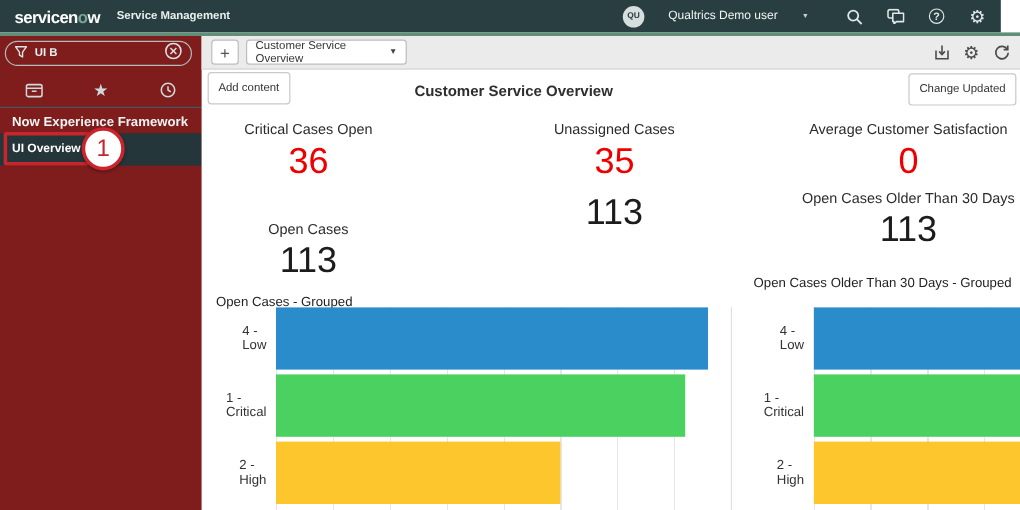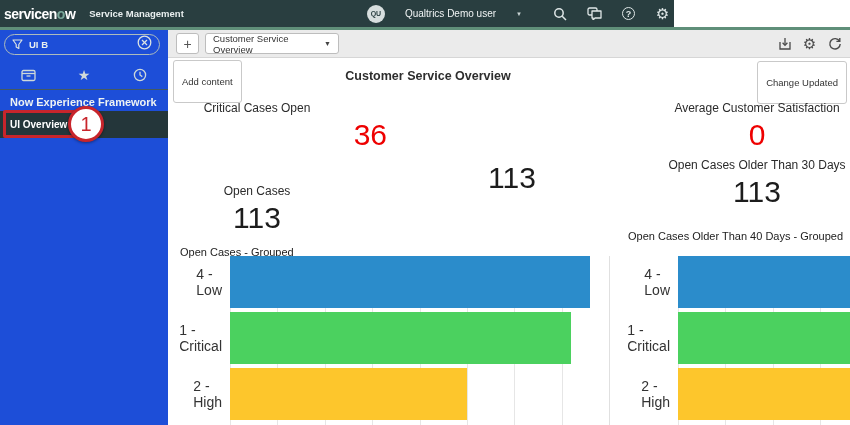--- a/index.html
+++ b/index.html
@@ -1,40 +1,40 @@
 <!DOCTYPE html>
 <html><head>
 <meta charset="utf-8">
 <style>
   * { margin:0; padding:0; box-sizing:border-box; }
   html,body { width:850px; height:425px; overflow:hidden; }
   body { font-family:"Liberation Sans", sans-serif; background:#fff; }
   .stage { position:relative; width:850px; height:425px; overflow:hidden; background:#fff; }
 
   
-  .app-header { position:absolute; left:0; top:0; width:674px; height:27px;
-    background:#293e40; display:flex; align-items:center; padding:0 4px; }
+  .app-header { position:absolute; left:0; top:0; width:834px; height:27px;
+    background:#293e40; display:flex; align-items:center; padding:0 12px; }
   .logo { color:#fff; font-weight:bold; font-size:14px; letter-spacing:-0.5px; }
   .logo .logo-o { color:#77a698; }
   .product-name { color:#e9efef; font-size:9.5px; font-weight:bold; margin-left:14px; }
   .header-right { margin-left:auto; display:flex; align-items:center; gap:20px; }
   .avatar { width:18px; height:18px; border-radius:50%; background:#d7dede; color:#293e40;
     font-size:7px; font-weight:bold; display:flex; align-items:center; justify-content:center; }
   .user-name { color:#f0f4f4; font-size:10px; }
   .user-caret { color:#c7d2d2; font-size:6px; margin-right:10px; }
   .hicon { width:15px; height:15px; color:#dfe7e7; display:flex; align-items:center; justify-content:center; }
   .hicon svg { display:block; }
   .help-circle { width:13px; height:13px; border:1.4px solid #dfe7e7; border-radius:50%;
     color:#dfe7e7; font-size:9px; font-weight:bold; display:flex; align-items:center; justify-content:center; }
 
   
   .accent-line { position:absolute; left:0; top:27px; width:850px; height:3px; background:#5f8f79; }
 
   
-  .sidebar { position:absolute; left:0; top:30px; width:180px; height:395px; background:#1d4ed8; }
+  .sidebar { position:absolute; left:0; top:30px; width:180px; height:395px; background:#7f1d1d; }
   .search-pill { position:absolute; left:4px; top:4px; width:156px; height:21px;
     border:1.5px solid #aebcbc; border-radius:11px; display:flex; align-items:center; padding:0 7px; color:#e8efef; }
   .search-text { font-size:9.5px; font-weight:bold; margin-left:6px; flex:1; }
   .side-tabs { position:absolute; left:0; top:31px; width:168px; height:29px;
     display:flex; align-items:center; border-bottom:1px solid #455a5e; }
   .side-tab { flex:1; display:flex; align-items:center; justify-content:center; color:#cfd9d9; height:100%; }
   .star-glyph { font-size:14px; line-height:1; }
   .side-section { position:absolute; left:10px; top:66px; color:#eef3f3; font-size:11px; font-weight:bold; }
   .side-item { position:absolute; left:0; top:81px; width:168px; height:27px; background:#24363a;
     display:flex; align-items:center; padding-left:10px; color:#fff; font-size:10px; font-weight:bold; }
@@ -54,21 +54,21 @@
     display:flex; align-items:center; justify-content:center; }
   .dash-select { position:absolute; left:37px; top:3px; width:134px; height:21px; background:#fff;
     border:1px solid #bdbdbd; border-radius:3px; display:flex; align-items:center;
     padding:0 7px; font-size:9.5px; color:#333; }
   .dash-select .caret { margin-left:auto; font-size:7px; color:#444; }
   .tb-icons { position:absolute; right:8px; top:0; height:28px; display:flex; align-items:center; gap:10px; color:#4a4a4a; }
   .tb-icons .ticon { width:15px; height:15px; display:flex; align-items:center; justify-content:center; }
 
   .canvas { position:absolute; left:0; top:28px; width:682px; height:367px; }
   .ghost-btn { position:absolute; background:#fff; border:1px solid #c9c9c9; border-radius:3px;
-    font-size:9.5px; color:#333; padding:15px 8px; font-family:inherit; }
+    font-size:9.5px; color:#333; padding:7px 8px; font-family:inherit; }
   .add-content { left:5px; top:2px; }
   .change-layout { right:3px; top:3px; }
   .dash-title { position:absolute; left:110px; top:11px; width:300px; text-align:center;
     font-size:12.5px; font-weight:bold; color:#2e2e2e; }
 
   .metric { position:absolute; width:260px; text-align:center; }
   .metric-label { font-size:12px; color:#2b2b2b; }
   .metric-value { font-size:30px; margin-top:3px; line-height:1.1; }
   .m0 { left:-41px; top:43px; }  
   .m1 { left:214px; top:43px; }  
@@ -77,21 +77,21 @@
   .m4 { left:214px; top:100px; }
   .m5 { left:459px; top:100px; }
 
   .chart-title { position:absolute; top:172px; font-size:11px; color:#222; }
   .ct-left { left:12px;margin-top:16px; }
   .ct-right { left:460px; }
   .cat-col { position:absolute; top:198px; width:54px; }
   .cat-left { left:0; }
   .cat-right { left:446px; width:56px; }
   .cat-label { height:52px; margin-bottom:4px; display:flex; align-items:center; justify-content:flex-end;
-    font-size:14px; color:#333;padding-left:36px; }
+    font-size:11px; color:#333;padding-left:36px; }
   .plot { position:absolute; top:198px; height:169px; overflow:hidden;
     background-image:repeating-linear-gradient(to right, #e6e6e6 0 1px, transparent 1px 47.4px); }
   .plot-left { left:62px; width:380px; border-right:1px solid #e0e0e0; }
   .plot-right { left:510px; width:172px; }
   .bar { height:52px; margin-bottom:4px; }
 </style>
 </head>
 <body>
 
 <div class="stage">
@@ -190,21 +190,25 @@
       </div>
     </div>
 
     <div class="canvas">
       <button class="ghost-btn add-content">Add content</button>
       <button class="ghost-btn change-layout">Change Updated</button>
       <div class="dash-title">Customer Service Overview</div>
 
       <div class="metric m0">
         <div class="metric-label">Critical Cases Open</div>
-        <div class="metric-value" style="color: rgb(238, 0, 0); text-align: right;">36</div>
+        <div class="metric-value" style="color: rgb(238, 0, 0);">36</div>
+      </div>
+      <div class="metric m1">
+        <div class="metric-label">Unassigned Cases</div>
+        <div class="metric-value" style="color: rgb(238, 0, 0);">35</div>
       </div>
       <div class="metric m2">
         <div class="metric-label">Average Customer Satisfaction</div>
         <div class="metric-value" style="color: rgb(238, 0, 0);">0</div>
       </div>
       <div class="metric m3">
         <div class="metric-label">Open Cases</div>
         <div class="metric-value" style="color: rgb(28, 28, 28);">113</div>
       </div>
       <div class="metric m4">
@@ -220,21 +224,21 @@
         <div class="cat-label">4 - Low</div>
         <div class="cat-label">1 - Critical</div>
         <div class="cat-label">2 - High</div>
       </div>
       <div class="plot plot-left">
         <div class="bar" style="width: 95%; background: rgb(43, 140, 203);"></div>
         <div class="bar" style="width: 90%; background: rgb(75, 209, 95);"></div>
         <div class="bar" style="width: 62.5%; background: rgb(253, 198, 44);"></div>
       </div>
 
-      <div class="chart-title ct-right">Open Cases Older Than 40 Days - Grouped</div>
+      <div class="chart-title ct-right">Open Cases Older Than 30 Days - Grouped</div>
       <div class="cat-col cat-right">
         <div class="cat-label">4 - Low</div>
         <div class="cat-label">1 - Critical</div>
         <div class="cat-label">2 - High</div>
       </div>
       <div class="plot plot-right">
         <div class="bar" style="width: 100%; background: rgb(43, 140, 203);"></div>
         <div class="bar" style="width: 100%; background: rgb(75, 209, 95);"></div>
         <div class="bar" style="width: 100%; background: rgb(253, 198, 44);"></div>
       </div>

